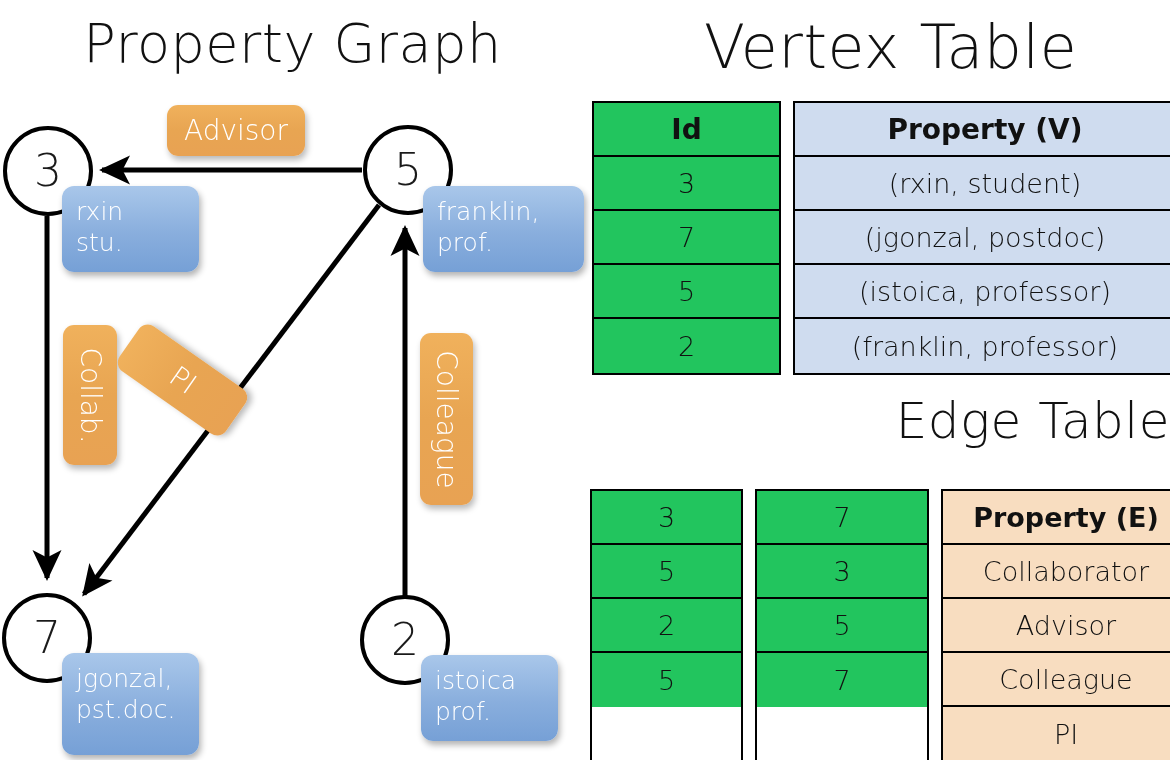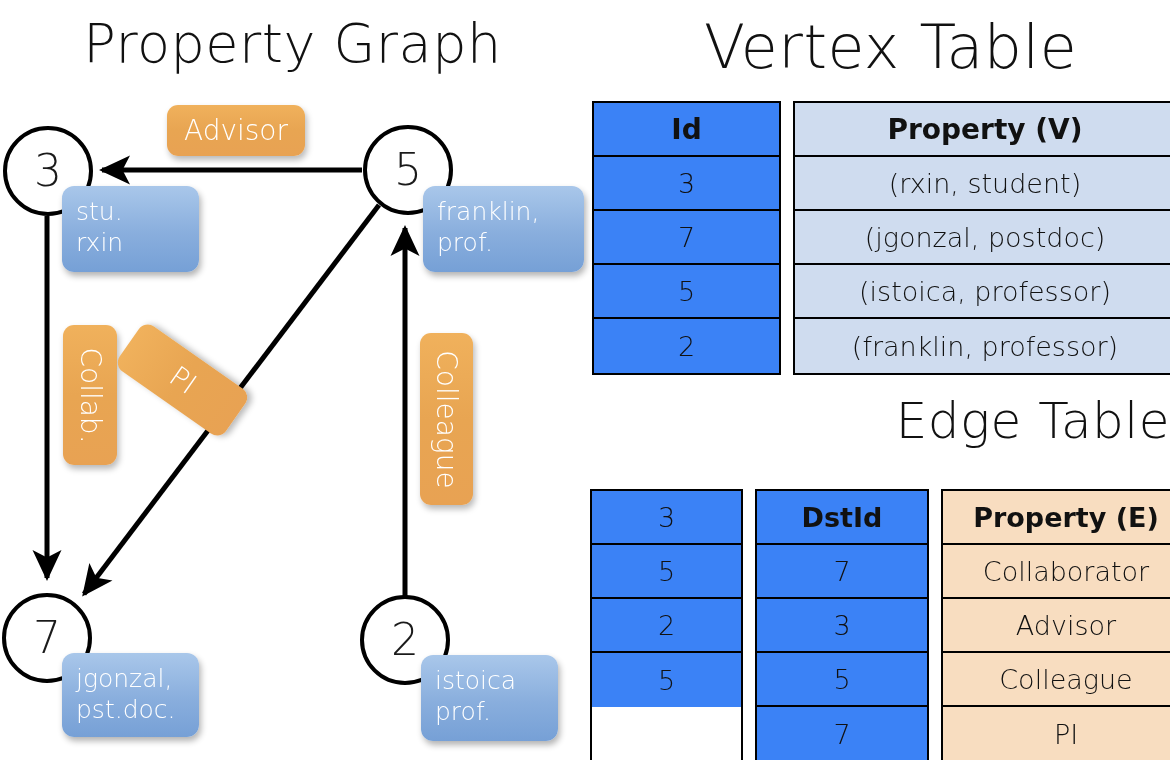--- a/index.html
+++ b/index.html
@@ -136,21 +136,21 @@
     border-bottom: 2px solid #000;
     box-sizing: border-box;
     font-family: "DejaVu Sans", sans-serif;
     font-weight: 300;
     font-size: 27px;
     color: #111;
     white-space: nowrap;
   }
   .cell:last-child { border-bottom: none; }
   .cell.head { font-weight: 700; font-size: 28px; }
-  .col.plain .cell { background: #3b82f6; }
+  .col.plain .cell { background: #22c55e; }
   .col.vprop .cell { background: #cfdcef; }
   .col.eprop .cell { background: #f8ddc0; }
 
   
   #vertex-table { left: 592px; top: 101px; }
   #vertex-table .col.plain { width: 189px; }
   #vertex-table .col.vprop { width: 384px; }
   #vertex-table .cell { height: 54px; }
 
   
@@ -199,36 +199,36 @@
   </div>
 
   <div class="edge-box vert" style="left:420px; top:333px; width:53px; height:172px;">
     <span>Colleague</span>
   </div>
 
   <div class="node" style="left:3px; top:126px;">
     <span class="node-label">3</span>
   </div>
   <div class="prop-box" style="left:62px; top:186px; width:137px; height:86px;">
+    <span>rxin</span>
     <span>stu.</span>
-    <span>rxin</span>
   </div>
 
   <div class="node" style="left:363px; top:125px;">
     <span class="node-label">5</span>
   </div>
   <div class="prop-box" style="left:423px; top:186px; width:161px; height:86px;">
     <span>franklin,</span>
     <span>prof.</span>
   </div>
 
   <div class="node" style="left:2px; top:593px;">
     <span class="node-label">7</span>
   </div>
-  <div class="prop-box" style="left:62px; top:653px; width:137px; height:84px;">
+  <div class="prop-box" style="left:62px; top:653px; width:137px; height:102px;">
     <span>jgonzal,</span>
     <span>pst.doc.</span>
   </div>
 
   <div class="node" style="left:360px; top:595px;">
     <span class="node-label">2</span>
   </div>
   <div class="prop-box" style="left:421px; top:655px; width:137px; height:86px;">
     <span>istoica</span>
     <span>prof.</span>
@@ -253,21 +253,20 @@
 </div>
 
 <div class="tbl" id="edge-table">
   <div class="col plain c-src">
     <div class="cell">3</div>
     <div class="cell">5</div>
     <div class="cell">2</div>
     <div class="cell">5</div>
   </div>
   <div class="col plain c-dst">
-    <div class="cell head">DstId</div>
     <div class="cell">7</div>
     <div class="cell">3</div>
     <div class="cell">5</div>
     <div class="cell">7</div>
   </div>
   <div class="col eprop">
     <div class="cell head">Property (E)</div>
     <div class="cell">Collaborator</div>
     <div class="cell">Advisor</div>
     <div class="cell">Colleague</div>

